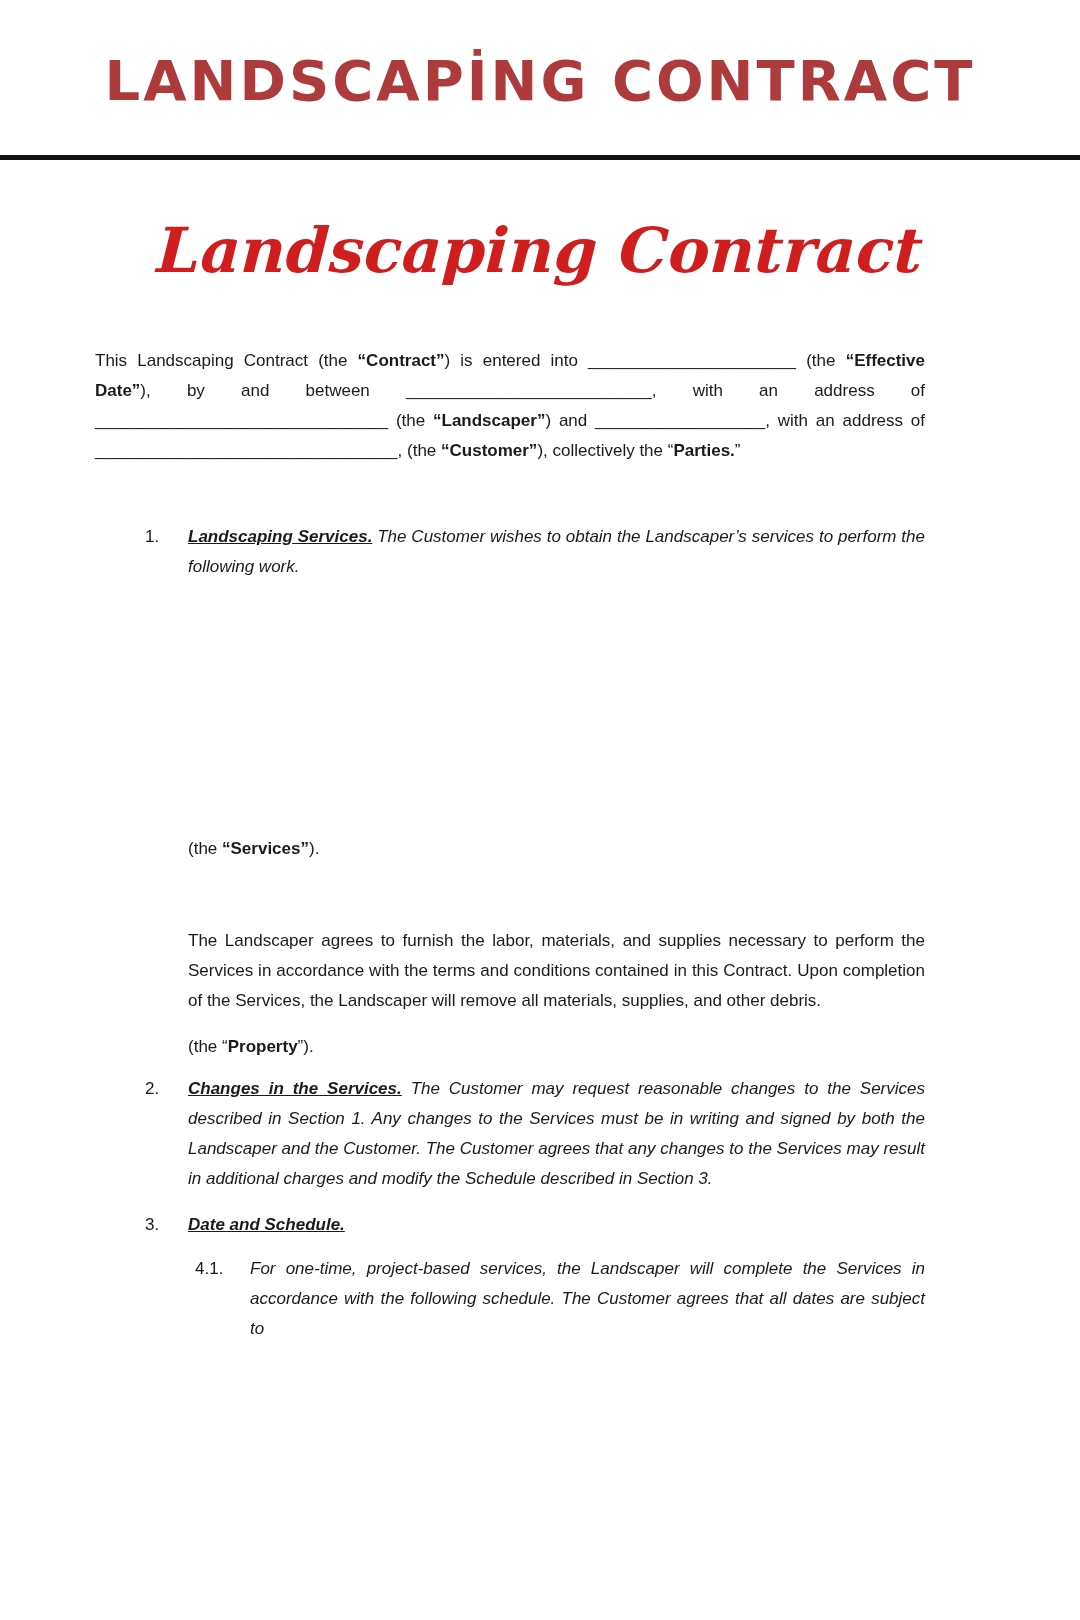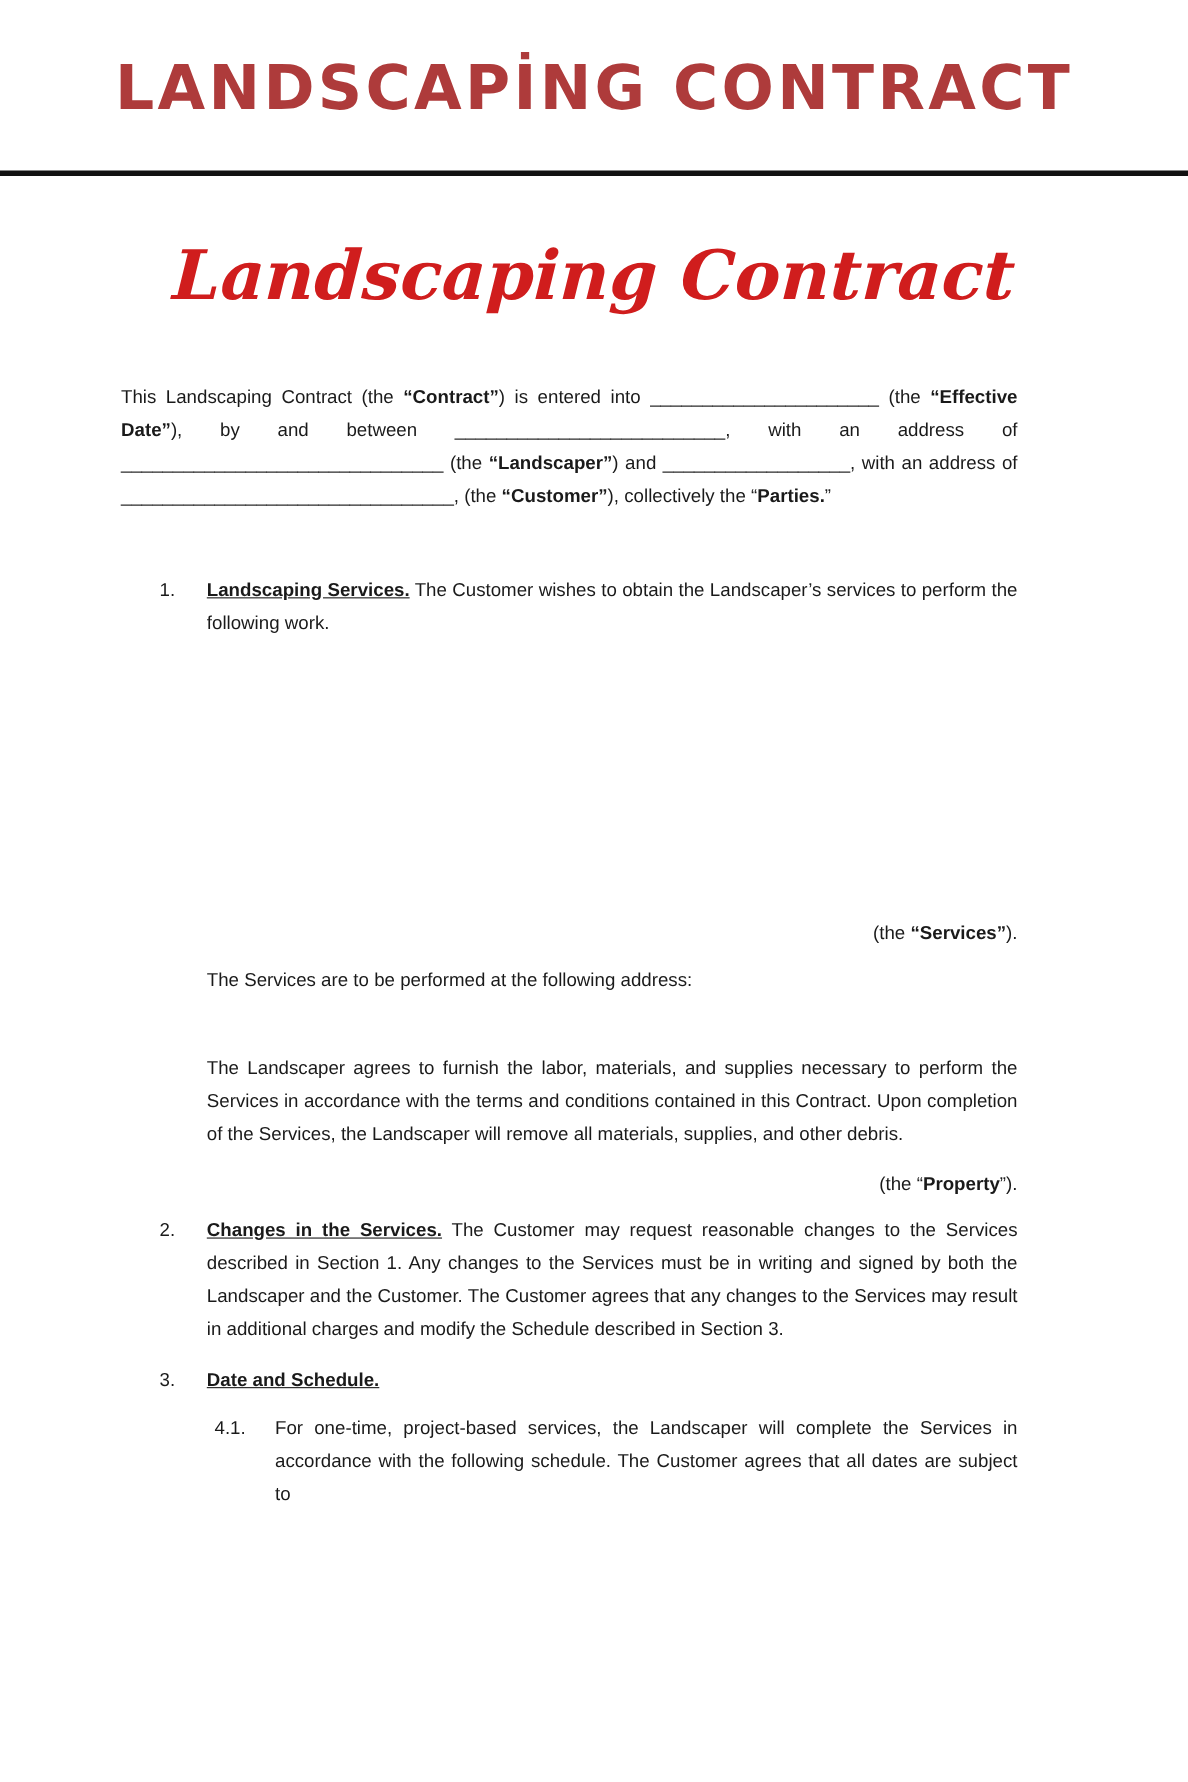--- a/index.html
+++ b/index.html
@@ -58,33 +58,33 @@
   }
   
   .content {
     padding: 0 155px 0 95px;
     font-size: 17px;
     line-height: 30px;
   }
   .justify { text-align: justify; }
   .b { font-weight: bold; }
   .u { text-decoration: underline; }
-  .intro { margin: 56px 0 56px 15px; }
+  .intro { margin: 56px 0 56px 0; }
   .li { display: flex; margin: 0; }
   .li .num {
     flex: 0 0 93px;
     padding-left: 50px;
   }
-  .li .li-text { flex: 1; }
+  .li .li-text { flex: 1; font-style: italic; }
   .li.sub .num {
     flex: 0 0 155px;
     padding-left: 100px;
   }
   .indent { margin-left: 93px; }
-  .mb-sm { margin-bottom: 12px; text-align: right; }
+  .mb-sm { margin-bottom: 12px; }
   .mb-md { margin-bottom: 16px; }
   .mb-li { margin-bottom: 14px; }
   .spacer-xl { height: 238px; }
   .spacer-md { height: 50px; }
 </style>
 </head>
 <body>
 
 <div class="page">
 
@@ -102,21 +102,20 @@
 
     <div class="li mb-li">
       <div class="num">1.</div>
       <div class="li-text justify"><span class="b u">Landscaping Services.</span><span> The Customer wishes to obtain the Landscaper’s services to perform the following work.</span></div>
     </div>
 
     <div class="spacer-xl"></div>
 
     <div class="indent mb-sm"><span>(the </span><span class="b">“Services”</span><span>).</span></div>
 
-    <div class="indent">The Services are to be performed at the following address:</div>
 
     <div class="spacer-md"></div>
 
     <div class="indent justify mb-md">The Landscaper agrees to furnish the labor, materials, and supplies necessary to perform the Services in accordance with the terms and conditions contained in this Contract. Upon completion of the Services, the Landscaper will remove all materials, supplies, and other debris.</div>
 
     <div class="indent mb-sm"><span>(the “</span><span class="b">Property</span><span>”).</span></div>
 
     <div class="li mb-md">
       <div class="num">2.</div>
       <div class="li-text justify"><span class="b u">Changes in the Services.</span><span> The Customer may request reasonable changes to the Services described in Section 1. Any changes to the Services must be in writing and signed by both the Landscaper and the Customer. The Customer agrees that any changes to the Services may result in additional charges and modify the Schedule described in Section 3.</span></div>

